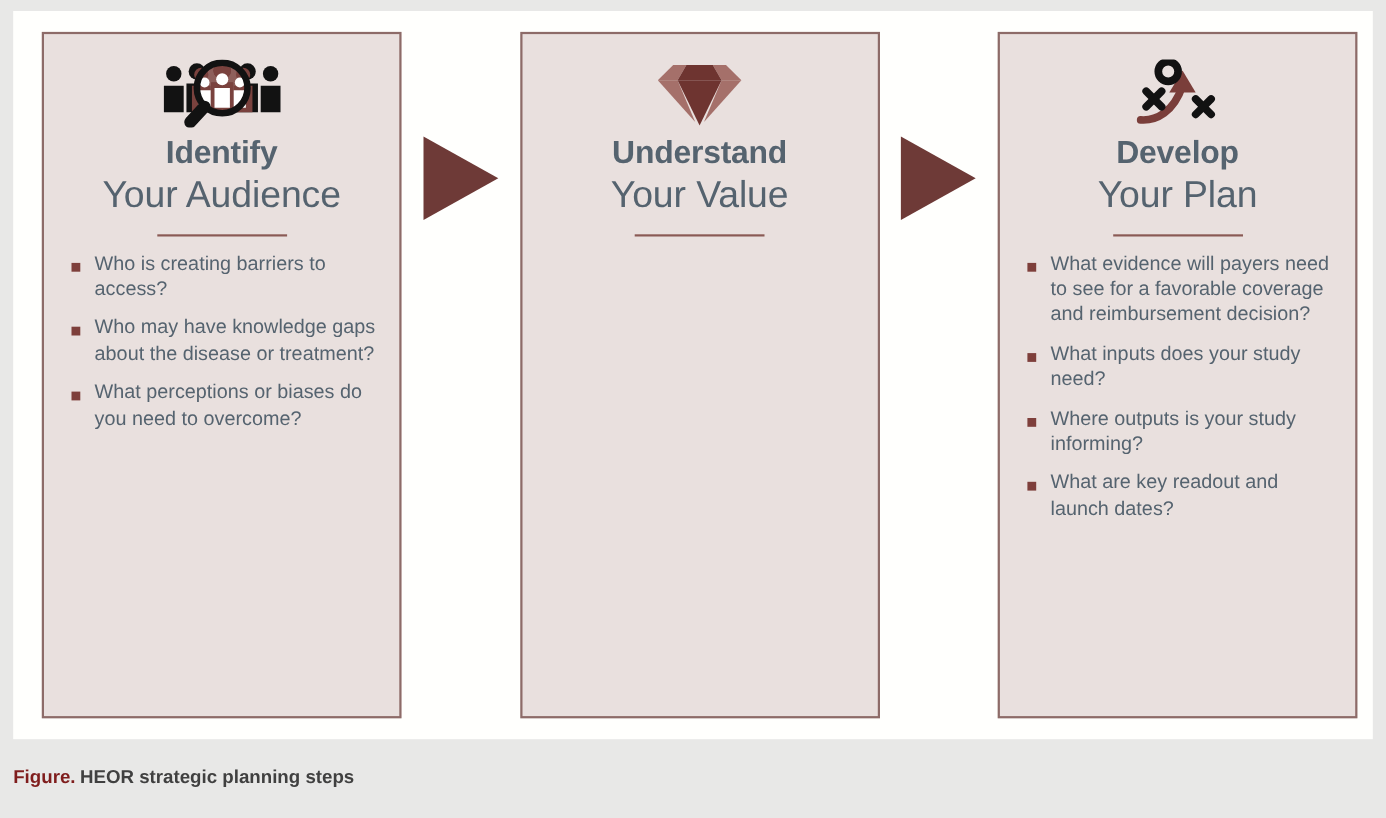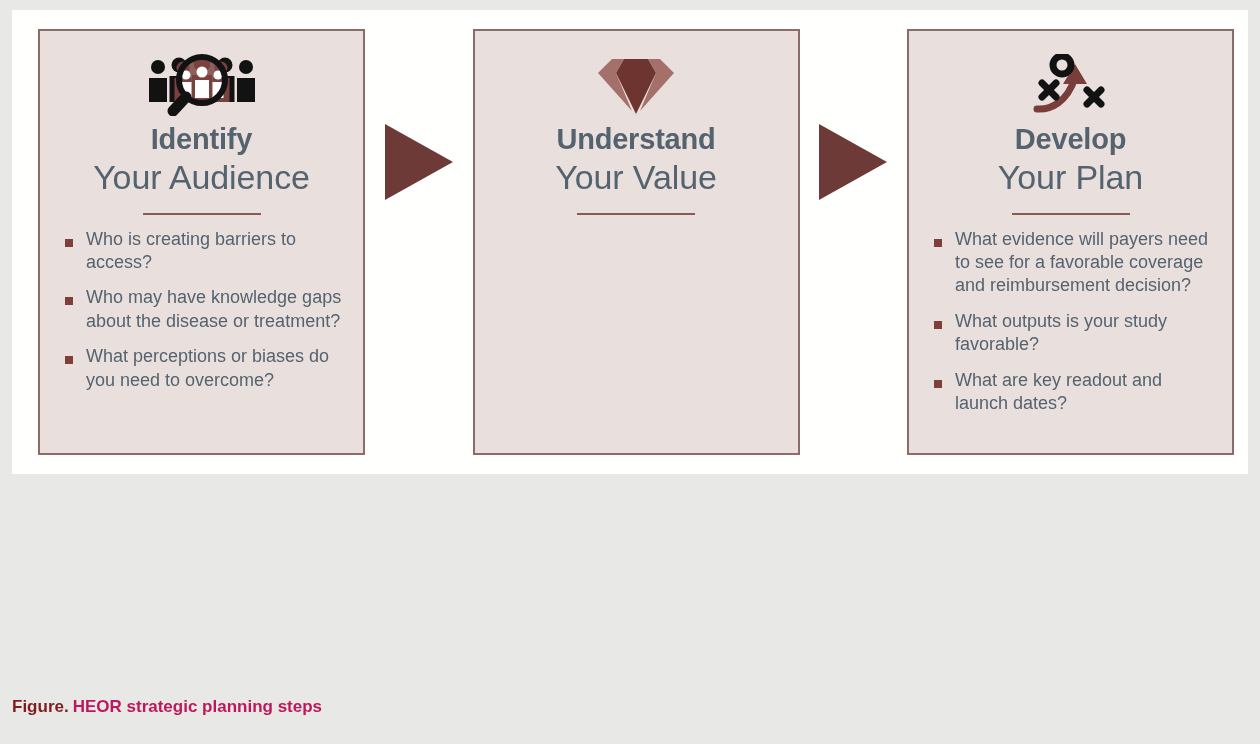--- a/index.html
+++ b/index.html
@@ -21,21 +21,21 @@
     height: 744px;
     box-sizing: border-box;
   }
 
   
   #figure-card {
     position: absolute;
     left: 12px;
     top: 10px;
     width: 1236px;
-    height: 464px;
+    height: 662px;
     background: #fffffd;
     box-sizing: border-box;
   }
 
   #panels-row {
     position: absolute;
     left: 0;
     top: 0;
     width: 100%;
     height: 100%;
@@ -145,21 +145,21 @@
     top: 697px;
     font-size: 17px;
     font-weight: bold;
     color: #1d1d1d;
     white-space: nowrap;
   }
   #figure-caption .caption-label {
     color: #7f1d1d;
   }
   #figure-caption .caption-text {
-    color: #be185d;
+    color: #404040;
     margin-left: 4px;
   }
 </style>
 </head>
 <body>
 
 <div id="figure-root">
 
   <div id="figure-card">
     <div id="panels-row">
@@ -275,21 +275,22 @@
 
         <h2 class="panel-heading">
           <span class="heading-line1">Develop</span>
           <span class="heading-line2">Your Plan</span>
         </h2>
 
         <hr class="panel-divider">
 
         <ul class="bullet-list">
           <li>What evidence will payers need to see for a favorable coverage and reimbursement decision?</li>
-          <li>What outputs is your study favorable?</li>
+          <li>What inputs does your study need?</li>
+          <li>Where outputs is your study informing?</li>
           <li>What are key readout and launch dates?</li>
         </ul>
       </div>
 
     </div>
   </div>
 
   <div id="figure-caption">
     <span class="caption-label">Figure.</span><span class="caption-text">HEOR strategic planning steps</span>
   </div>

